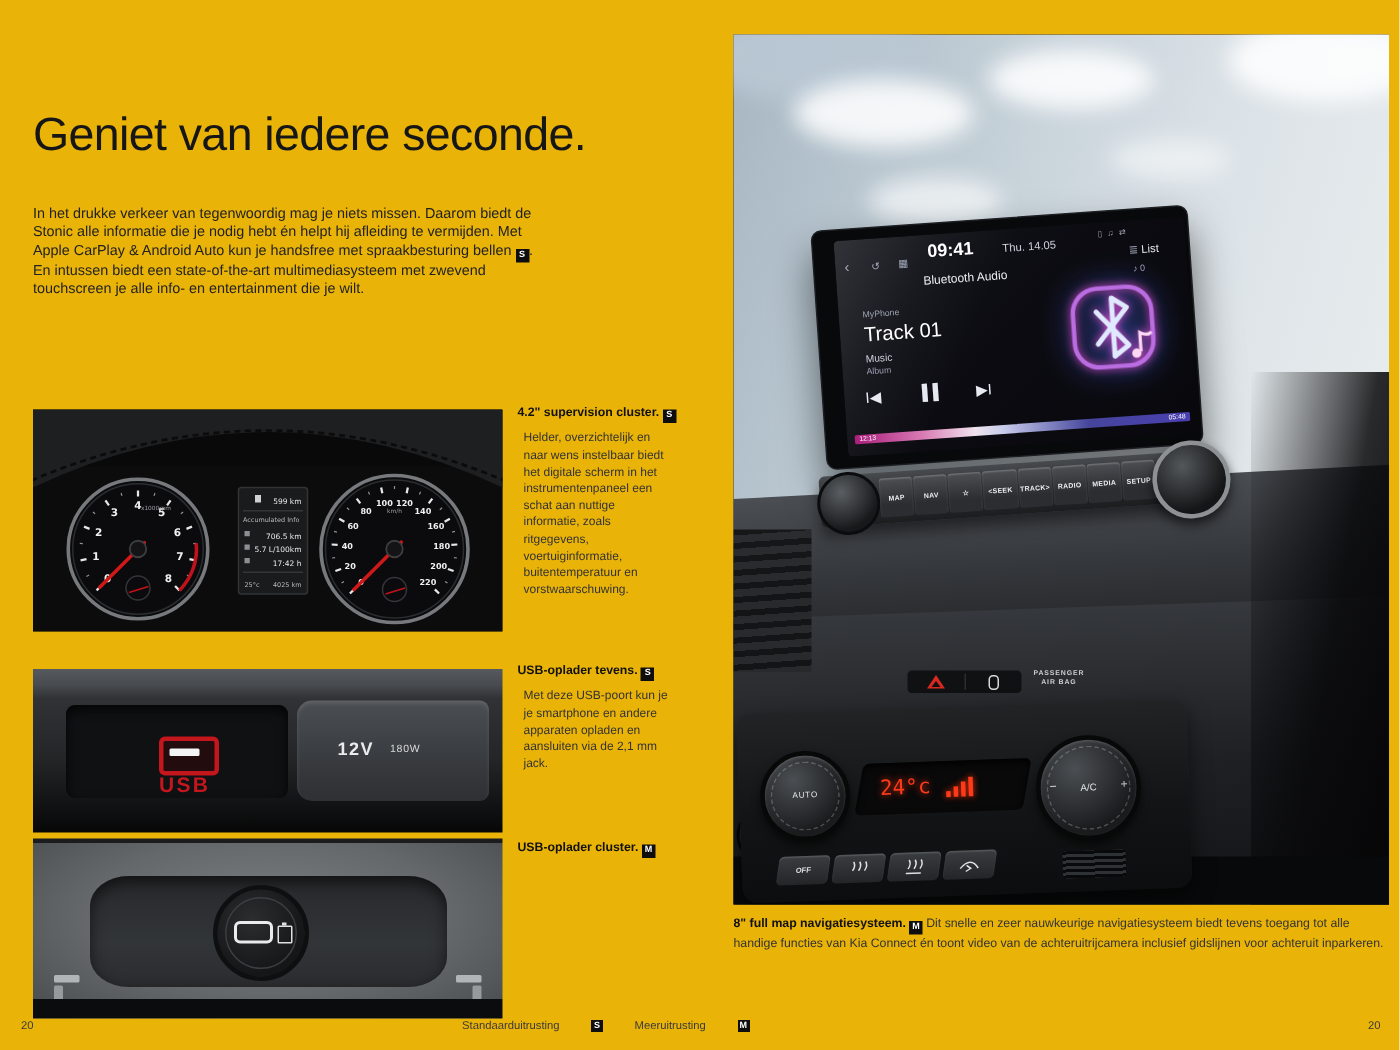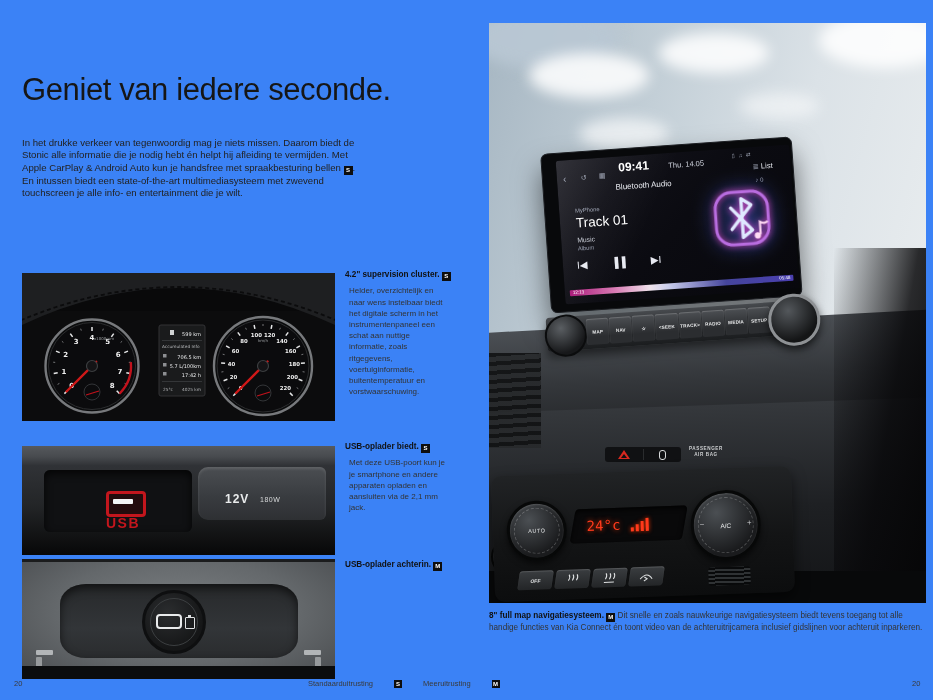--- a/index.html
+++ b/index.html
@@ -1,16 +1,16 @@
 <!DOCTYPE html>
 <html><head>
 <meta charset="utf-8">
 <style>
   html,body{margin:0;padding:0;background:#fff;}
-  .page{position:relative;width:933px;height:700px;background:#3b82f6;overflow:hidden;
+  .page{position:relative;width:933px;height:700px;background:#eab308;overflow:hidden;
         font-family:"Liberation Sans",sans-serif;color:#1c1c1c;text-decoration:underline;}
   .abs{position:absolute;}
 
   
   .title{left:22px;top:72px;width:420px;font-size:31px;font-weight:400;letter-spacing:-0.4px;color:#161616;}
   .intro{left:22px;top:127px;width:336px;font-size:9.6px;line-height:1.3;color:#222;}
   .badge{display:inline-flex;align-items:center;justify-content:center;width:9px;height:9px;
          background:#0e0e0e;color:#fff;font-size:6px;font-weight:bold;vertical-align:-1px;}
   .cap{width:106px;font-size:8px;line-height:1.4;color:#333;}
   .cap h3{margin:0 0 3px 0;font-size:8.2px;font-weight:bold;color:#111;line-height:1.3;}
@@ -33,21 +33,21 @@
   .end{text-anchor:end;}
 
   
   .usb-front{background:linear-gradient(180deg,#56595d 0%,#474a4e 10%,#303236 18%,#232527 55%,#121314 82%,#070708 100%);}
   .uf-recess{left:22px;top:24px;width:148px;height:62px;background:#101113;border-radius:6px;
              box-shadow:inset 0 3px 8px rgba(0,0,0,.8);}
   .uf-port{left:84px;top:45px;width:34px;height:20px;border:3px solid #c3161d;border-radius:4px;background:#230c0d;}
   .uf-slot{left:4px;top:5px;width:20px;height:5px;background:#f3f4f5;border-radius:1px;}
   .uf-usb{left:84px;top:69px;width:34px;text-align:center;font-size:14px;font-weight:bold;
           color:#c3161d;letter-spacing:1.5px;}
-  .uf-panel{left:176px;top:21px;width:128px;height:53px;border-radius:10px 6px 6px 10px;
+  .uf-panel{left:176px;top:21px;width:128px;height:67px;border-radius:10px 6px 6px 10px;
             background:linear-gradient(180deg,#4b4e52,#393c40 55%,#2e3033);box-shadow:inset 0 2px 3px rgba(255,255,255,.12);}
   .uf-12v{left:27px;top:25px;font-size:12px;color:#e9ebec;font-weight:bold;letter-spacing:1px;}
   .uf-180w{left:62px;top:29px;font-size:7px;color:#d6d8d9;letter-spacing:.5px;}
 
   
   .usb-rear{background:radial-gradient(ellipse at 50% 42%,#7b7f82 0%,#64686b 55%,#484b4e 100%);border-top:3px solid #1b1c1d;}
   .ur-recess{left:38px;top:22px;width:238px;height:74px;border-radius:26px/20px;
              background:linear-gradient(180deg,#27292b,#323538 60%,#2a2c2e);box-shadow:inset 0 4px 10px rgba(0,0,0,.6);}
   .ur-circle{left:120px;top:28px;width:58px;height:58px;border-radius:50%;
              background:radial-gradient(circle at 40% 35%,#2b2d2f,#151617 70%);border:3px solid #0e0f10;}
@@ -280,39 +280,39 @@
     <div class="abs uf-port">
         <div class="abs uf-slot"></div>
       </div>
     <div class="abs uf-usb">USB</div>
     <div class="abs uf-panel">
       <span class="abs uf-12v">12V</span>
       <span class="abs uf-180w">180W</span>
     </div>
   </div>
   <div class="abs cap" style="left:345px;top:442px;">
-    <h3><span>USB-oplader biedt.</span> <span class="badge">S</span></h3>
+    <h3><span>USB-oplader tevens.</span> <span class="badge">S</span></h3>
     <p>Met deze USB-poort kun je je smartphone en andere apparaten opladen en aansluiten via de 2,1 mm jack.</p>
   </div>
 
   <div class="abs photo usb-rear" style="left:22px;top:559px;width:313px;height:117px;">
     <div class="abs ur-recess"></div>
     <div class="abs ur-circle">
       <div class="abs ur-ring"></div>
       <div class="abs ur-slot"></div>
       <div class="abs ur-batt"></div>
     </div>
     <div class="abs ur-hinge" style="left:14px;top:88px;"></div>
     <div class="abs ur-hinge2" style="left:14px;top:95px;"></div>
     <div class="abs ur-hinge" style="left:282px;top:88px;"></div>
     <div class="abs ur-hinge2" style="left:293px;top:95px;"></div>
     <div class="abs ur-bottom"></div>
   </div>
   <div class="abs cap" style="left:345px;top:560px;">
-    <h3><span>USB-oplader achterin.</span> <span class="badge">M</span></h3>
+    <h3><span>USB-oplader cluster.</span> <span class="badge">M</span></h3>
   </div>
 
   <div class="abs photo hero">
     <div class="abs sky">
       <div class="abs cloud" style="left:-20px;top:-15px;width:150px;height:60px;background:rgba(185,200,212,.9);"></div>
       <div class="abs cloud" style="left:40px;top:30px;width:120px;height:45px;"></div>
       <div class="abs cloud" style="left:170px;top:10px;width:110px;height:40px;"></div>
       <div class="abs cloud" style="left:90px;top:95px;width:90px;height:32px;opacity:.75;"></div>
       <div class="abs cloud" style="left:250px;top:70px;width:80px;height:26px;opacity:.6;"></div>
       <div class="abs cloud" style="left:330px;top:-10px;width:130px;height:55px;"></div>
@@ -421,21 +421,21 @@
             <div class="hu-key">TRACK&gt;</div>
             <div class="hu-key">RADIO</div>
             <div class="hu-key">MEDIA</div>
             <div class="hu-key">SETUP</div>
           </div>
         <div class="abs hu-knob-r"></div>
       </div>
     </div>
   </div>
 
-  <p class="abs hero-cap"><strong>8" full map navigatiesysteem.</strong> <span class="badge">M</span> <span>Dit snelle en zoals nauwkeurige navigatiesysteem biedt tevens toegang tot alle handige functies van Kia Connect én toont video van de achteruitrijcamera inclusief gidslijnen voor achteruit inparkeren.</span></p>
+  <p class="abs hero-cap"><strong>8" full map navigatiesysteem.</strong> <span class="badge">M</span> <span>Dit snelle en zeer nauwkeurige navigatiesysteem biedt tevens toegang tot alle handige functies van Kia Connect én toont video van de achteruitrijcamera inclusief gidslijnen voor achteruit inparkeren.</span></p>
 
   <div class="abs footer" style="left:14px;top:679px;">20</div>
   <div class="abs footer legend">
     <span>Standaarduitrusting</span>
     <span class="badge">S</span>
     <span>Meeruitrusting</span>
     <span class="badge">M</span>
   </div>
   <div class="abs footer" style="left:912px;top:679px;">20</div>
 

